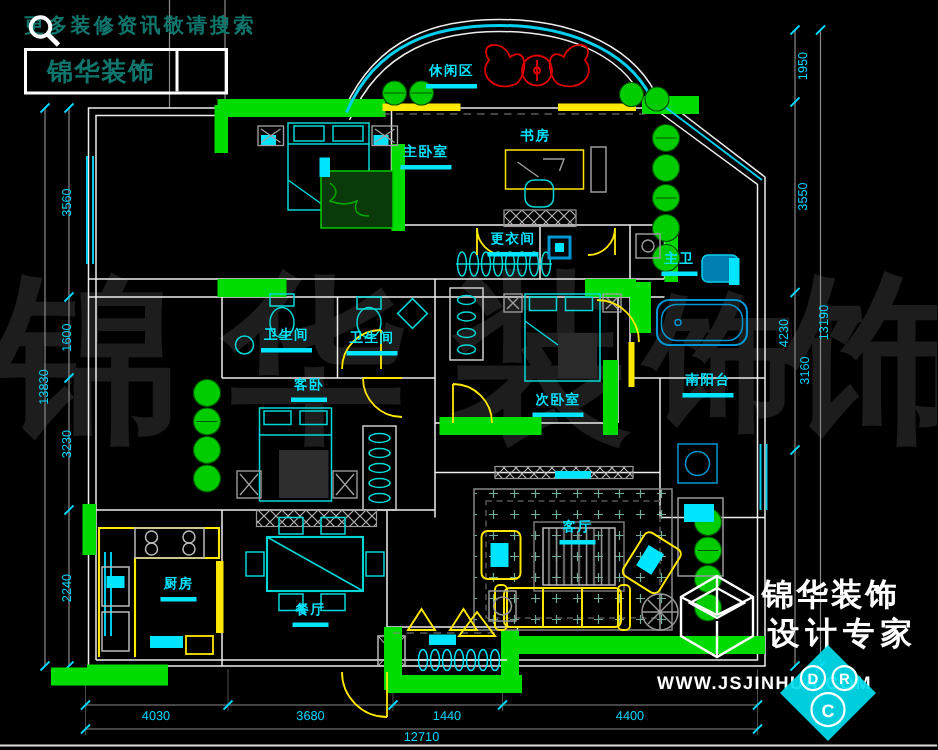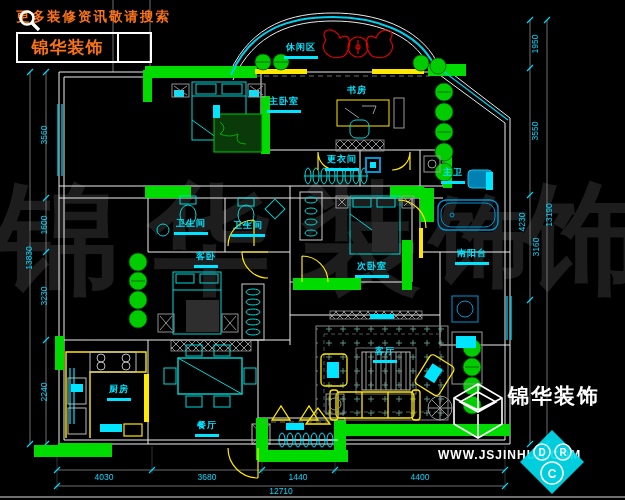--- a/index.html
+++ b/index.html
@@ -12,21 +12,21 @@
       color:#1d1d1d;font-family:"DejaVu Sans",sans-serif;line-height:1;}
   
   .lbl{position:absolute;z-index:2;color:#00e5ff;font-size:9px;font-weight:bold;
        letter-spacing:1px;white-space:nowrap;transform:translateX(-50%);}
   .lbl.u{border-bottom:3px solid #00e5ff;padding:0 2px 2px 2px;}
   
   .dim{position:absolute;z-index:2;color:#00d8ff;font-size:8.5px;white-space:nowrap;
        transform:translate(-50%,-50%);}
   .dim.v{transform:translate(-50%,-50%) rotate(-90deg);}
   
-  .hdr{position:absolute;left:16px;top:8px;z-index:3;color:#f97316;}
+  .hdr{position:absolute;left:16px;top:8px;z-index:3;color:#0f766e;}
   .tagline{font-size:13.5px;font-weight:bold;letter-spacing:2px;}
   .logobox{margin-top:6px;width:136px;height:31px;border:2px solid #fff;display:flex;align-items:stretch;}
   .logobox .txt{flex:1;display:flex;align-items:center;justify-content:center;
                 font-size:17px;font-weight:bold;letter-spacing:1px;}
   .logobox .ico{width:33px;border-left:2px solid #fff;display:flex;align-items:center;justify-content:center;}
   
   .ftr{position:absolute;right:0;bottom:0;width:175px;height:120px;z-index:3;color:#fff;}
   .ftr .company{position:absolute;left:58px;top:2px;font-size:21px;font-weight:bold;letter-spacing:2px;}
   .ftr .slogan{position:absolute;left:62px;top:28px;font-size:21px;font-weight:bold;letter-spacing:4px;}
   .ftr .site{position:absolute;left:-12px;top:68px;font-size:12px;font-weight:bold;letter-spacing:1px;}
@@ -325,21 +325,21 @@
   <div class="lbl u" style="left:284px;top:95px">主卧室</div>
   <div class="lbl" style="left:357px;top:84px">书房</div>
   <div class="lbl u" style="left:342px;top:153px">更衣间</div>
   <div class="lbl u" style="left:191px;top:217px">卫生间</div>
   <div class="lbl u" style="left:248px;top:219px">卫生间</div>
   <div class="lbl u" style="left:206px;top:250px">客卧</div>
   <div class="lbl u" style="left:372px;top:260px">次卧室</div>
   <div class="lbl u" style="left:453px;top:166px">主卫</div>
   <div class="lbl u" style="left:472px;top:247px">南阳台</div>
   <div class="lbl u" style="left:119px;top:383px">厨房</div>
-  <div class="lbl u" style="left:207px;top:419px">餐厅</div>
+  <div class="lbl u" style="left:207px;top:400px">餐厅</div>
   <div class="lbl u" style="left:385px;top:345px">客厅</div>
 
   <div class="dim" style="left:104px;top:477px">4030</div>
   <div class="dim" style="left:207px;top:477px">3680</div>
   <div class="dim" style="left:298px;top:477px">1440</div>
   <div class="dim" style="left:420px;top:477px">4400</div>
   <div class="dim" style="left:281px;top:491px">12710</div>
   <div class="dim v" style="left:44px;top:135px">3560</div>
   <div class="dim v" style="left:44px;top:225px">1600</div>
   <div class="dim v" style="left:44px;top:296px">3230</div>
@@ -365,20 +365,21 @@
   </div>
 
   <div class="ftr">
     <svg class="cube" width="56" height="60" viewBox="0 0 56 60">
       <g stroke="#fff" stroke-width="1.6" fill="none">
         <polygon points="28,4 52,18 52,44 28,58 4,44 4,18"></polygon>
         <path d="M28,4 V30 M28,30 L4,18 M28,30 L52,18 M28,58 V34 M10,22 L28,12 L46,22 L28,32 Z"></path>
       </g>
     </svg>
     <div class="company">锦华装饰</div>
+    <div class="slogan">设计专家</div>
     <div class="site">WWW.JSJINHUA.COM</div>
     <svg class="compass" width="120" height="72" viewBox="0 0 120 72">
       <polygon points="60,2 92,34 60,66 28,34" fill="#00dff0" opacity="0.92"></polygon>
       <circle cx="50" cy="24" r="8" fill="none" stroke="#fff" stroke-width="1.5"></circle>
       <circle cx="71" cy="24" r="8" fill="none" stroke="#fff" stroke-width="1.5"></circle>
       <circle cx="60" cy="45" r="11" fill="none" stroke="#fff" stroke-width="1.5"></circle>
       <text x="50" y="28" text-anchor="middle" font-size="10" font-weight="bold" fill="#fff">D</text>
       <text x="71" y="28" text-anchor="middle" font-size="10" font-weight="bold" fill="#fff">R</text>
       <text x="60" y="50" text-anchor="middle" font-size="12" font-weight="bold" fill="#fff">C</text>
     </svg>

